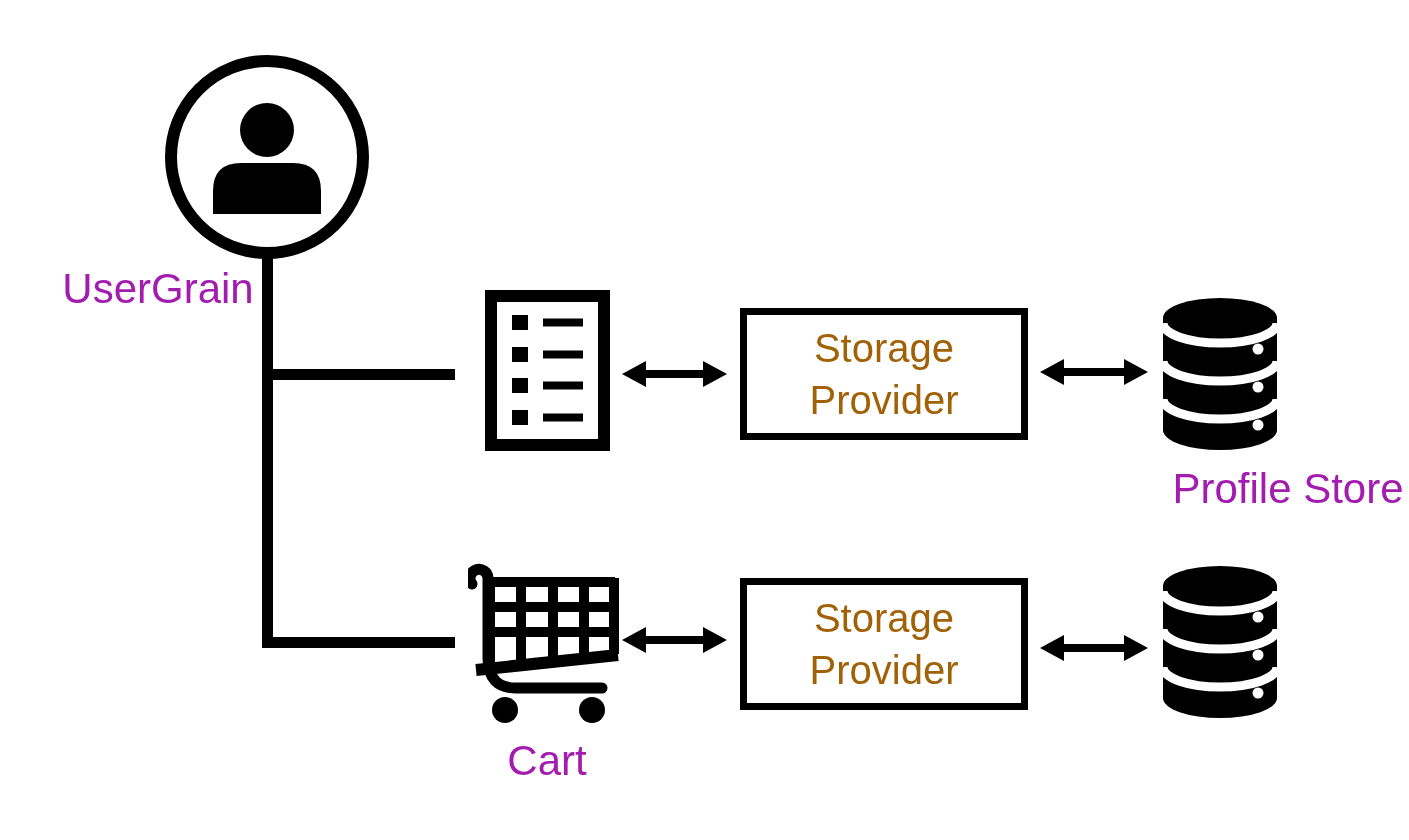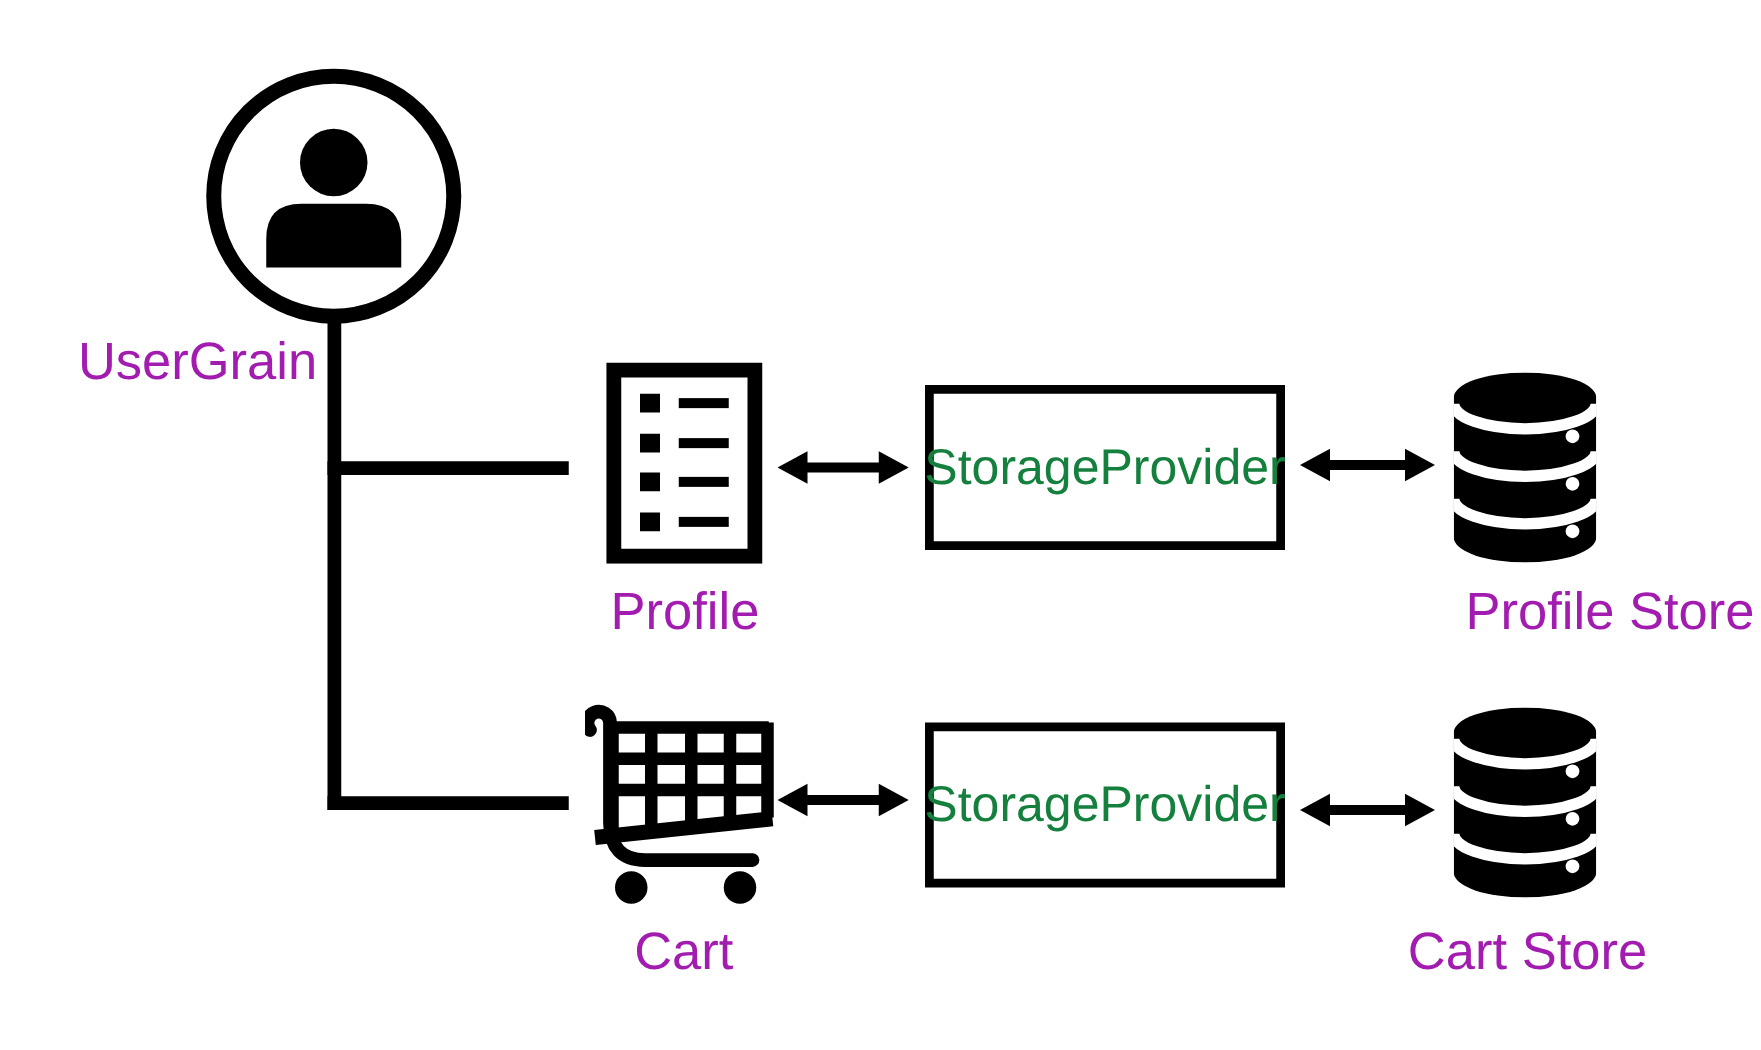--- a/index.html
+++ b/index.html
@@ -19,24 +19,24 @@
     color:#a21caf;
     white-space:nowrap;
   }
   .tree-line{position:absolute;background:#000;}
   .provider-box{
     position:absolute;
     box-sizing:border-box;
     width:288px;height:132px;
     border:7px solid #000;
     background:#fff;
-    display:flex;
+    display:flex;flex-direction:column;
     align-items:center;justify-content:center;
     text-align:center;
-    font-size:40px;line-height:52px;color:#15803d;
+    font-size:40px;line-height:52px;color:#a16207;
   }
   svg{display:block;}
 </style>
 </head>
 <body>
 
 <div class="canvas">
 
   <svg class="abs" style="left:160px;top:50px;" width="214" height="214" viewBox="0 0 214 214">
     <circle cx="107" cy="107" r="96" fill="none" stroke="#000" stroke-width="12"></circle>
@@ -53,21 +53,20 @@
     <rect x="6" y="6" width="113" height="149" fill="none" stroke="#000" stroke-width="12"></rect>
     <rect x="27" y="25" width="16" height="15" fill="#000"></rect>
     <rect x="27" y="57" width="16" height="15" fill="#000"></rect>
     <rect x="27" y="88" width="16" height="15" fill="#000"></rect>
     <rect x="27" y="120" width="16" height="15" fill="#000"></rect>
     <rect x="58" y="28.5" width="40" height="8" fill="#000"></rect>
     <rect x="58" y="60.5" width="40" height="8" fill="#000"></rect>
     <rect x="58" y="91.5" width="40" height="8" fill="#000"></rect>
     <rect x="58" y="123.5" width="40" height="8" fill="#000"></rect>
   </svg>
-  <div class="label" style="left:548px;top:466px;">Profile</div>
 
   <svg class="abs" style="left:622px;top:356px;" width="105" height="36" viewBox="0 0 105 36">
     <rect x="20" y="14" width="65" height="8" fill="#000"></rect>
     <polygon points="0,18 24,5 24,31" fill="#000"></polygon>
     <polygon points="105,18 81,5 81,31" fill="#000"></polygon>
   </svg>
 
   <div class="provider-box" style="left:740px;top:308px;">
     <span>Storage</span>
     <span>Provider</span>
@@ -145,15 +144,14 @@
     <path d="M0,20 A57,20 0 0 1 114,20 L114,132 A57,20 0 0 1 0,132 Z" fill="#000"></path>
     <g clip-path="url(#dbclip2)" stroke="#fff" stroke-width="9" fill="none">
       <path d="M0,25 A57,20 0 0 0 114,25"></path>
       <path d="M0,63 A57,20 0 0 0 114,63"></path>
       <path d="M0,101 A57,20 0 0 0 114,101"></path>
     </g>
     <circle cx="95" cy="51" r="5.5" fill="#fff"></circle>
     <circle cx="95" cy="89" r="5.5" fill="#fff"></circle>
     <circle cx="95" cy="127" r="5.5" fill="#fff"></circle>
   </svg>
-  <div class="label" style="left:1222px;top:738px;">Cart Store</div>
 
 </div>
 
 </body></html>

